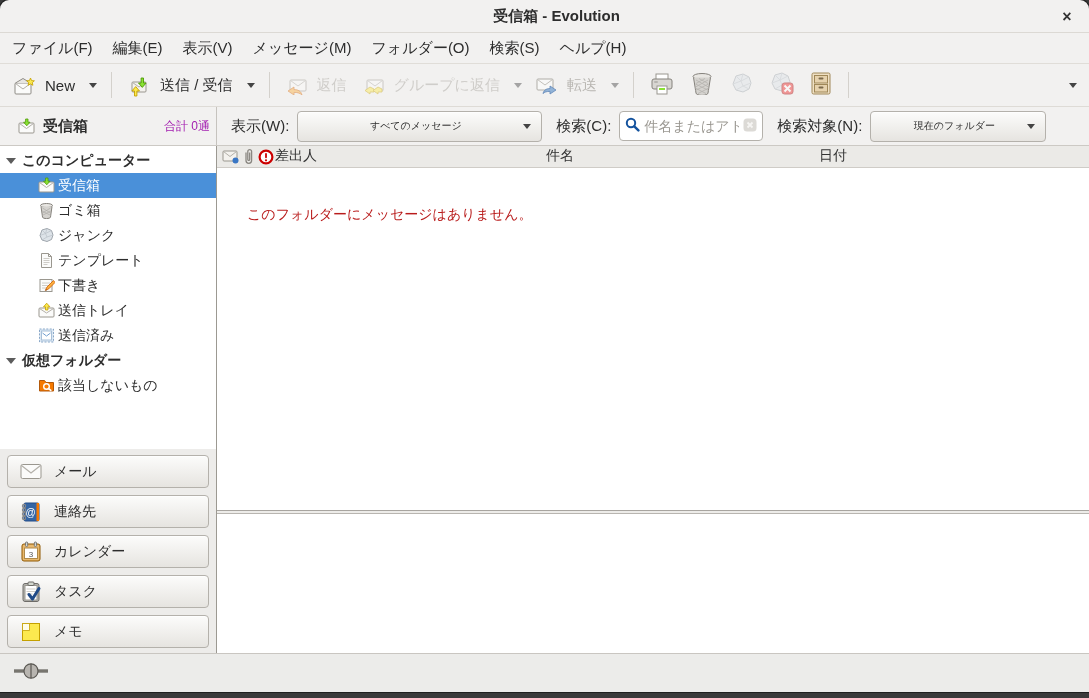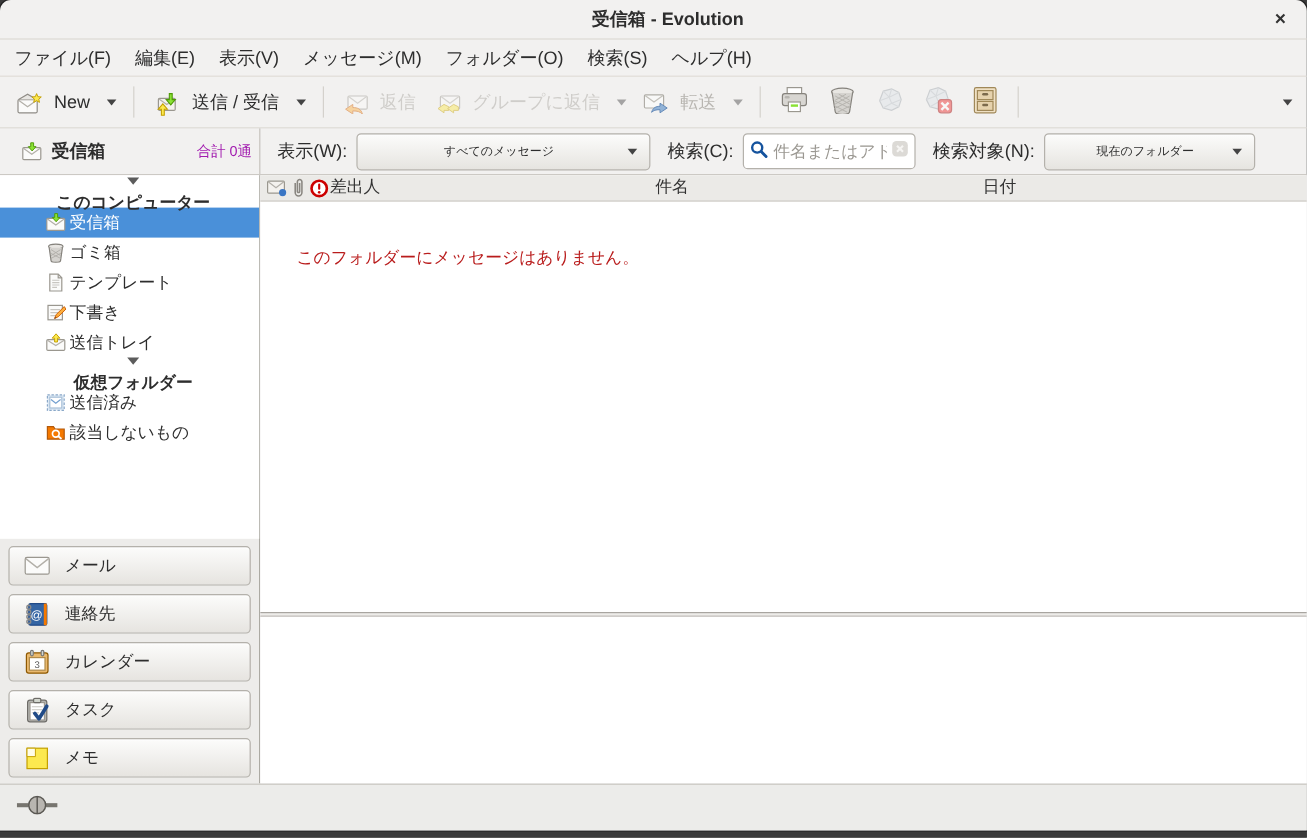--- a/index.html
+++ b/index.html
@@ -54,21 +54,21 @@
   .search-entry input { border:none; outline:none; flex:1; min-width:0; font-size:14px;
     font-family:inherit; color:#2d2d2d; background:transparent; }
   .search-entry input::placeholder { color:#9b9892; }
 
   
   .content { flex:1; display:flex; min-height:0; }
   .sidebar { width:217px; flex:0 0 217px; display:flex; flex-direction:column;
     border-right:1px solid #9c9992; background:#edecea; }
   .tree { height:303px; flex:0 0 303px; background:#ffffff; padding-top:2px; font-size:14px; overflow:hidden; }
   .tree-row { height:25px; display:flex; align-items:center; }
-  .tree-row.group { padding-left:6px; font-weight:bold; gap:6px;flex-direction:column; }
+  .tree-row.group { padding-left:6px; font-weight:bold; gap:6px; }
   .tree-row.child { padding-left:38px; gap:3px; }
   .tree-row.selected { background:#4a90d9; color:#ffffff; }
   .expander { width:0; height:0; border-left:5px solid transparent; border-right:5px solid transparent;
     border-top:6px solid #5c5c5c; display:inline-block; }
   .tree-icon { width:17px; height:17px; flex:0 0 17px; display:inline-flex; }
 
   .switcher { flex:1; padding:6px 7px 0 7px; display:flex; flex-direction:column; gap:7px; }
   .sw-btn { height:33px; padding:0 12px; gap:12px; font-size:14px; color:#2d2d2d; }
   .sw-btn svg { flex:0 0 22px; }
 
@@ -297,20 +297,29 @@
               <ellipse cx="8.5" cy="3.5" rx="6" ry="2" fill="#e8e6e2" stroke="#85827c"></ellipse>
               <path d="M3 4.5 L4.5 15 a4 1.6 0 0 0 8 0 L14 4.5" fill="#d5d3cf" stroke="#85827c"></path>
               <path d="M4.5 6 L12.5 11 M4.2 9 L12.8 13.5 M12.5 6 L4.5 11 M12.8 9 L4.2 13.5" stroke="#aeaca7" stroke-width="0.7"></path>
             </svg>
           </span>
           <span>ゴミ箱</span>
         </div>
         <div class="tree-row child">
           <span class="tree-icon">
             <svg width="17" height="17" viewBox="0 0 17 17">
+              <path d="M4 3 L9 1.5 L13.5 3.5 L15 8 L13.5 12.5 L9 14.5 L4 13 L2 8.5 Z" fill="#dde3e8" stroke="#9fa6ad"></path>
+              <path d="M4 3 L7.5 6.5 L9 1.5 M13.5 3.5 L7.5 6.5 L9 10 L15 8 M7.5 6.5 L2 8.5 M9 10 L4 13" fill="none" stroke="#b9c0c7" stroke-width="0.7"></path>
+            </svg>
+          </span>
+          <span>ジャンク</span>
+        </div>
+        <div class="tree-row child">
+          <span class="tree-icon">
+            <svg width="17" height="17" viewBox="0 0 17 17">
               <path d="M3.5 1.5 h7 l3 3 v11 h-10 Z" fill="#fbfbfa" stroke="#9a978f"></path>
               <path d="M10.5 1.5 v3 h3" fill="none" stroke="#9a978f"></path>
               <path d="M5.5 6.5 h6 M5.5 8.5 h6 M5.5 10.5 h6 M5.5 12.5 h4" stroke="#c8c6c1" stroke-width="0.9"></path>
             </svg>
           </span>
           <span>テンプレート</span>
         </div>
         <div class="tree-row child">
           <span class="tree-icon">
             <svg width="17" height="17" viewBox="0 0 17 17">
@@ -325,33 +334,33 @@
         <div class="tree-row child">
           <span class="tree-icon">
             <svg width="17" height="17" viewBox="0 0 17 17">
               <rect x="1" y="6" width="15" height="9" rx="1" fill="#fbfbfa" stroke="#9a978f"></rect>
               <path d="M1.5 6.5 L8.5 11 L15.5 6.5" fill="none" stroke="#b3b0a9"></path>
               <path d="M7.5 8 V4.8 h-2 L8.7 1.2 L11.9 4.8 h-2 V8 Z" fill="#fce94f" stroke="#c4a000" stroke-width="0.8"></path>
             </svg>
           </span>
           <span>送信トレイ</span>
         </div>
+        <div class="tree-row child">
+          <span class="tree-icon">
+            <svg width="17" height="17" viewBox="0 0 17 17">
+              <rect x="1.5" y="2" width="14" height="13" fill="#dce8f4" stroke="#8aa8c8" stroke-dasharray="2 1.4"></rect>
+              <rect x="3.5" y="4" width="10" height="9" fill="#fff" stroke="#a8c0d8"></rect>
+              <path d="M4.5 6 L8.5 9 L12.5 6" fill="none" stroke="#729fcf"></path>
+            </svg>
+          </span>
+          <span>送信済み</span>
+        </div>
         <div class="tree-row group">
           <span class="expander"></span>
           <span>仮想フォルダー</span>
-        </div>
-        <div class="tree-row child">
-          <span class="tree-icon">
-            <svg width="17" height="17" viewBox="0 0 17 17">
-              <rect x="1.5" y="2" width="14" height="13" fill="#dce8f4" stroke="#8aa8c8" stroke-dasharray="2 1.4"></rect>
-              <rect x="3.5" y="4" width="10" height="9" fill="#fff" stroke="#a8c0d8"></rect>
-              <path d="M4.5 6 L8.5 9 L12.5 6" fill="none" stroke="#729fcf"></path>
-            </svg>
-          </span>
-          <span>送信済み</span>
         </div>
         <div class="tree-row child">
           <span class="tree-icon">
             <svg width="17" height="17" viewBox="0 0 17 17">
               <path d="M1.5 3.5 h5 l1.5 2 h7.5 v8.5 h-14 Z" fill="#f57900" stroke="#b3590a"></path>
               <circle cx="8.5" cy="9.5" r="2.8" fill="none" stroke="#fff" stroke-width="1.4"></circle>
               <line x1="10.6" y1="11.6" x2="12.8" y2="13.4" stroke="#fff" stroke-width="1.6" stroke-linecap="round"></line>
             </svg>
           </span>
           <span>該当しないもの</span>

